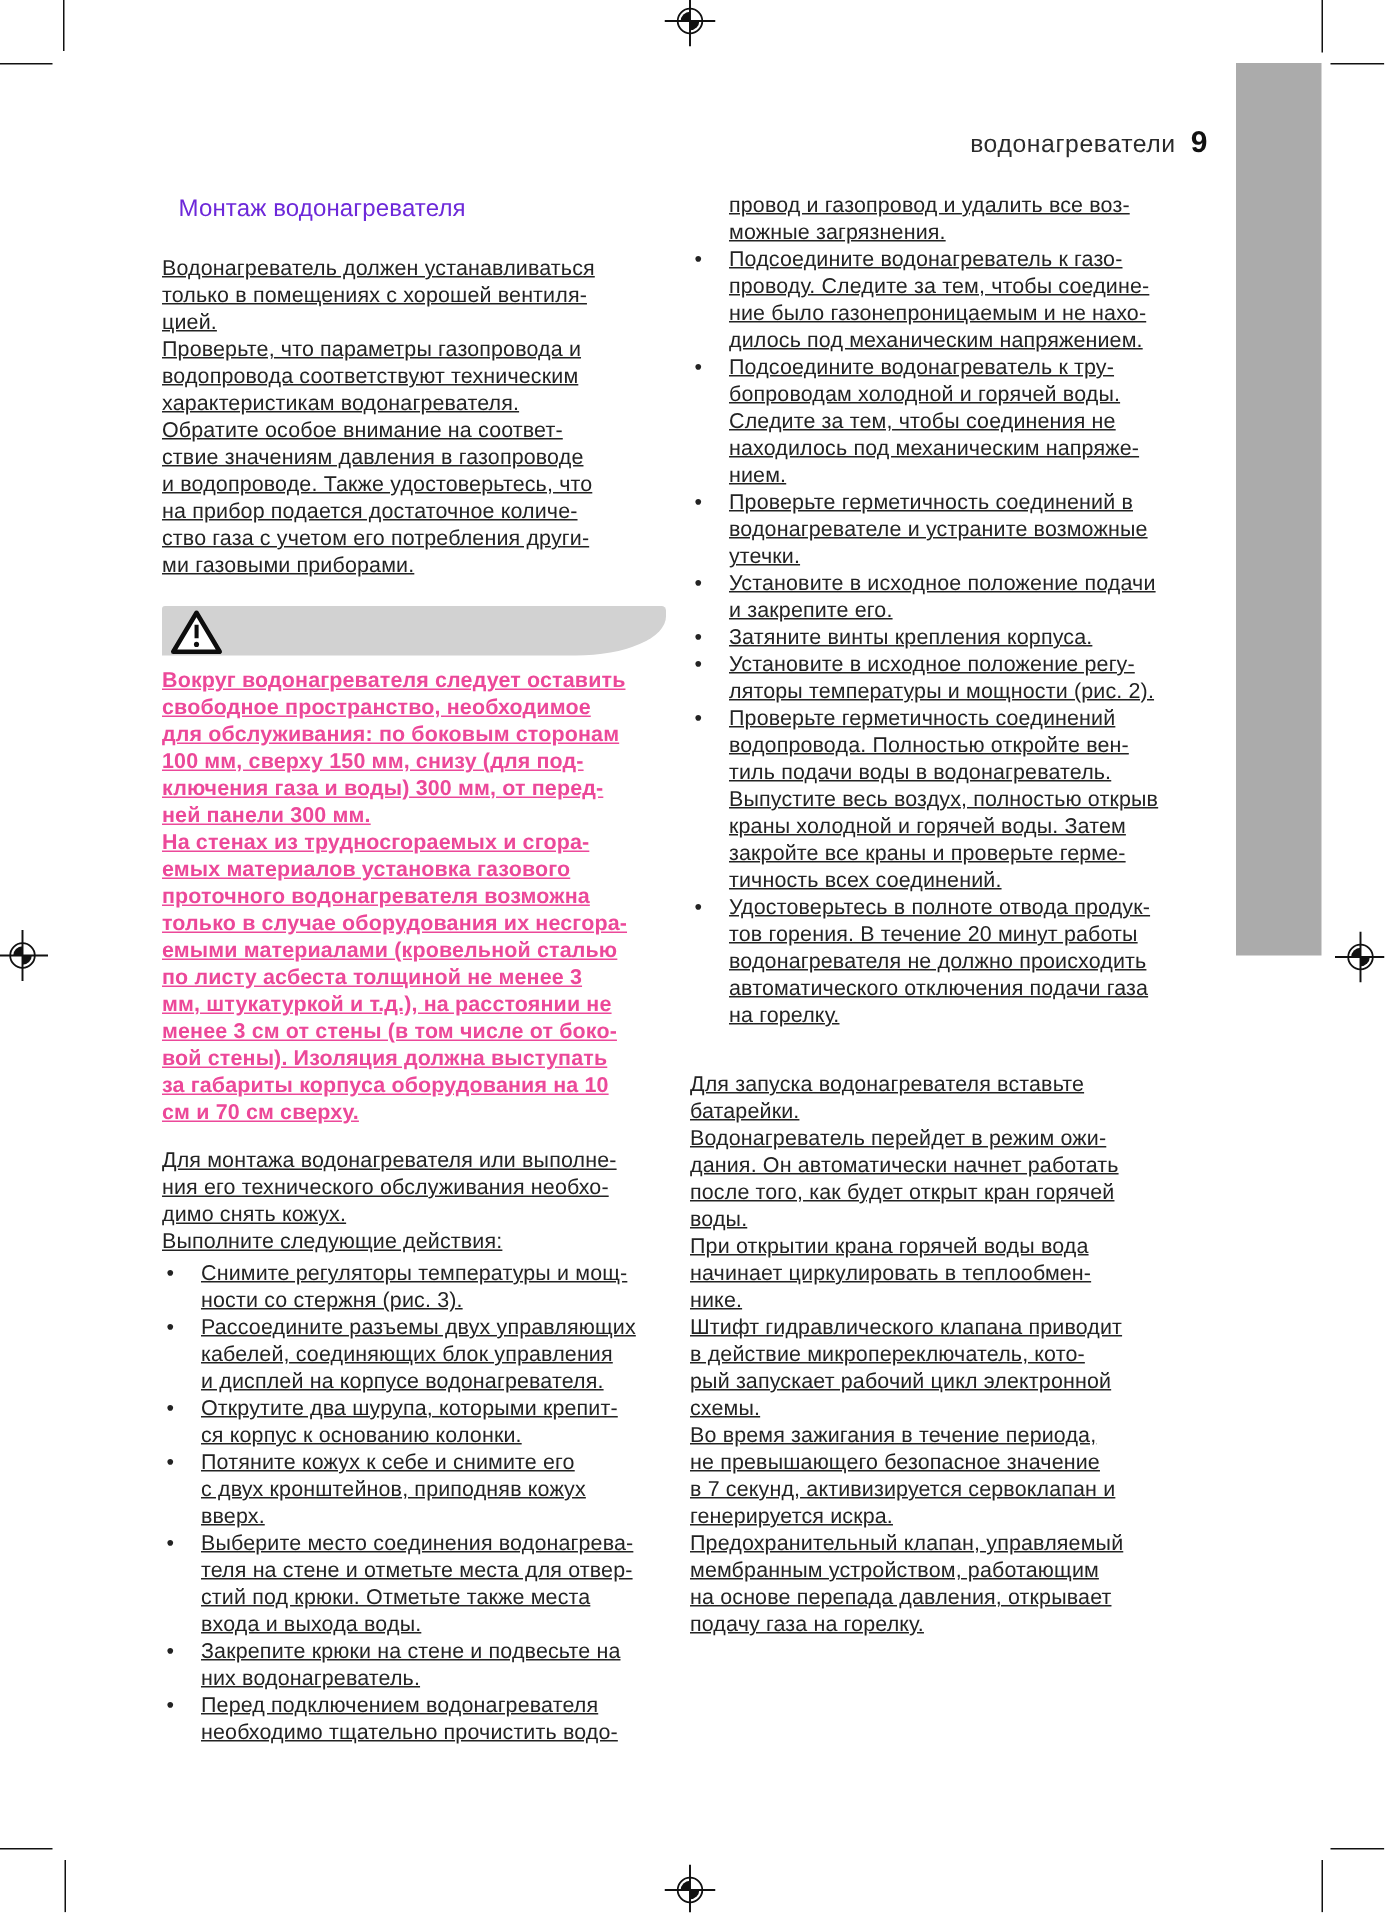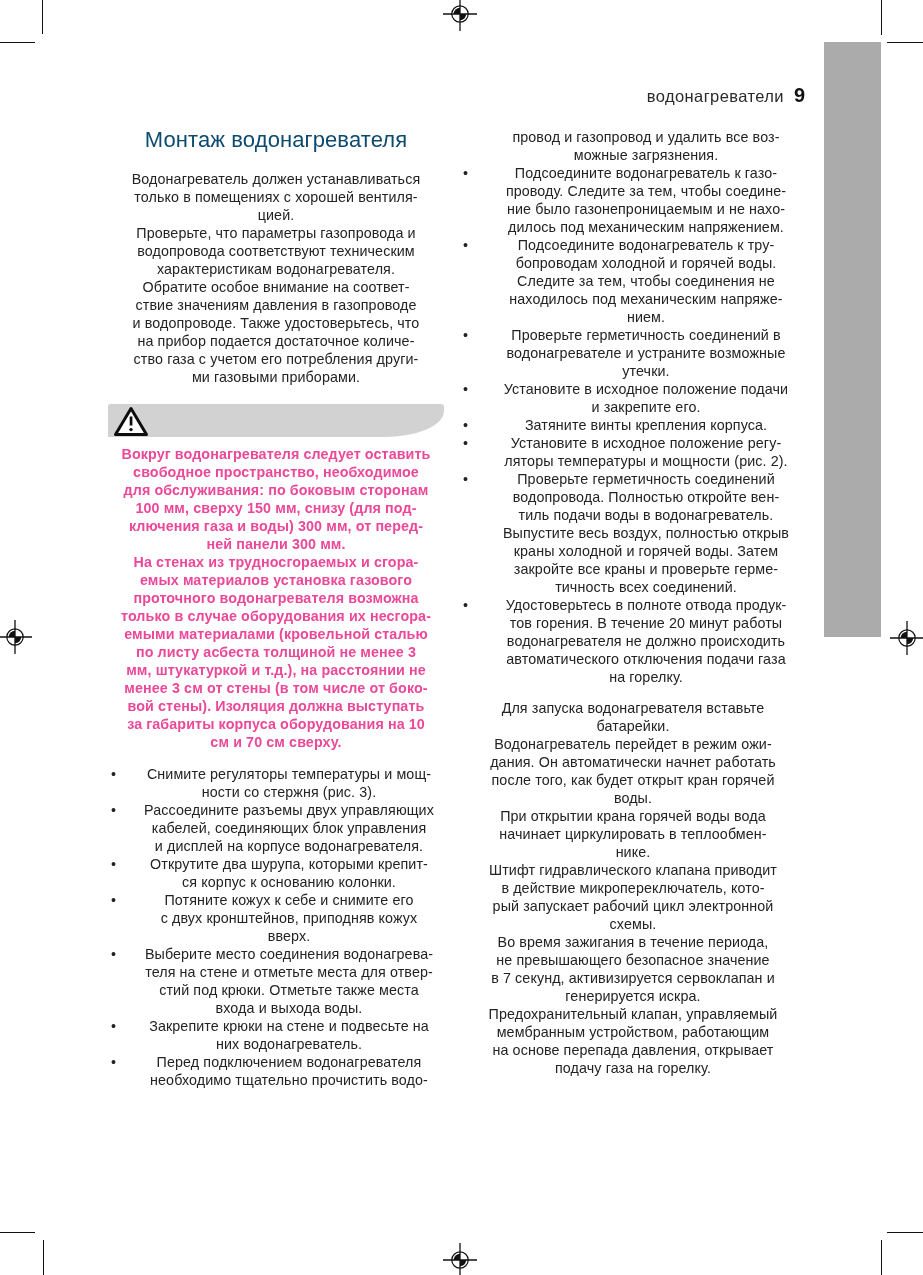--- a/index.html
+++ b/index.html
@@ -1,53 +1,53 @@
 <!DOCTYPE html>
 <html><head>
 <meta charset="utf-8">
 <style>
   html,body{margin:0;padding:0;background:#fff;}
   .page{
     position:relative;width:923px;height:1275px;overflow:hidden;background:#fff;
-    font-family:"Liberation Sans",sans-serif;color:#232323;text-align:center;
+    font-family:"Liberation Sans",sans-serif;color:#232323;
   }
   
   .trim{position:absolute;background:#111;}
   .regmark{position:absolute;width:34px;height:34px;}
   .sidebar-tab{position:absolute;left:824px;top:42px;width:57px;height:595px;background:#ababab;}
   
   .running-header{
     position:absolute;top:84px;right:118px;display:flex;align-items:baseline;gap:10px;
   }
   .running-header .section{font-size:16.5px;letter-spacing:.4px;color:#2a2a2a;}
   .running-header .pagenum{font-size:20px;font-weight:bold;color:#111;}
   
   .col{position:absolute;top:128px;font-size:14.3px;line-height:18px;letter-spacing:.1px;}
   .col-left{left:108px;width:336px;}
   .col-right{left:460px;width:346px;}
-  .pre{white-space:pre-line;}
-  h1.doc-title{font-size:22px;line-height:24px;font-weight:normal;margin:0 0 18px 0;color:#0c4a6e;}
+  .pre{white-space:pre-line;text-decoration:underline;}
+  h1.doc-title{font-size:16px;line-height:24px;font-weight:normal;margin:0 0 18px 11px;color:#6d28d9;}
   .intro{margin:0 0 18px 0;}
   
   .warning-bar{
     position:relative;height:33px;background:#d2d2d2;
     border-radius:2px 3px 0 0;
     border-bottom-right-radius:60px 26px;
     margin:0 0 8px 0;
   }
   .warning-bar svg{position:absolute;left:4px;top:1px;}
   .warning-text{font-weight:bold;line-height:18px;color:#ec4899;margin:0 0 14px 0;}
   .pre-list{margin:0 0 3px 0;}
   
   .bullet{position:relative;padding-left:26px;}
   .bullet .marker{position:absolute;left:3px;top:0;}
   
   .continuation{padding-left:26px;}
   .subheading{font-weight:bold;line-height:19px;margin:18px 0 0 0;color:#0d0d0d;}
-  .body-text{margin:13px 0 0 0;}
+  .body-text{margin:28px 0 0 0;}
 </style>
 </head>
 <body>
 
 <div class="page">
 
   <div class="trim" style="left:41.5px;top:0;width:1.5px;height:34px;"></div>
   <div class="trim" style="left:0;top:41.5px;width:35px;height:1.5px;"></div>
   <div class="trim" style="left:880.5px;top:0;width:1.5px;height:35px;"></div>
   <div class="trim" style="left:887px;top:41.5px;width:36px;height:1.5px;"></div>
@@ -127,20 +127,24 @@
 проточного водонагревателя возможна
 только в случае оборудования их несгора-
 емыми материалами (кровельной сталью
 по листу асбеста толщиной не менее 3
 мм, штукатуркой и т.д.), на расстоянии не
 менее 3 см от стены (в том числе от боко-
 вой стены). Изоляция должна выступать
 за габариты корпуса оборудования на 10
 см и 70 см сверху.</div>
 
+    <div class="pre-list pre">Для монтажа водонагревателя или выполне-
+ния его технического обслуживания необхо-
+димо снять кожух.
+Выполните следующие действия:</div>
 
     <div class="bullet">
       <span class="marker">•</span>
       <div class="pre">Снимите регуляторы температуры и мощ-
 ности со стержня (рис. 3).</div>
     </div>
     <div class="bullet">
       <span class="marker">•</span>
       <div class="pre">Рассоедините разъемы двух управляющих
 кабелей, соединяющих блок управления

